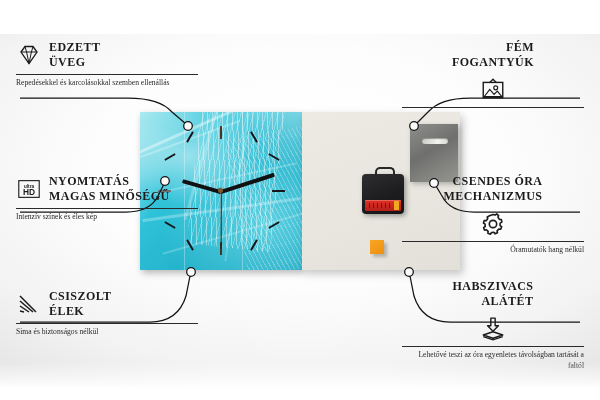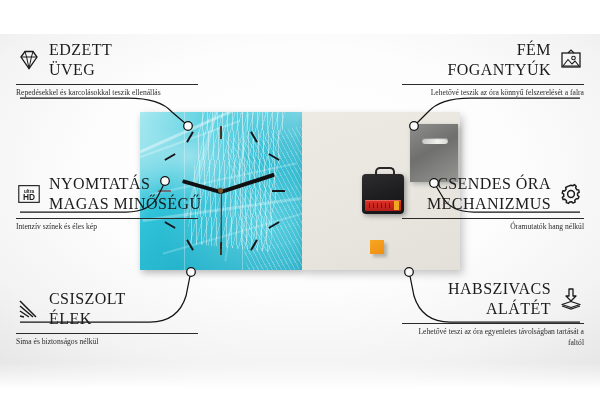--- a/index.html
+++ b/index.html
@@ -110,28 +110,28 @@
   .foam{
     position:absolute; left:68px; top:128px; width:14px; height:14px;
     background:linear-gradient(150deg,#f7a623,#ef8f10);
     box-shadow:3px 3px 3px rgba(0,0,0,.22);
   }
 
   
   .callout { position:absolute; width:182px; }
   .callout .head { display:flex; align-items:center; gap:7px; }
   .callout .title {
-    font-size:16px; letter-spacing:.45px; color:#1b1b1b; line-height:1.25;
-    text-transform:uppercase; font-weight:400; white-space:nowrap;
+    font-size:12px; letter-spacing:.45px; color:#1b1b1b; line-height:1.25;
+    text-transform:uppercase; font-weight:700; white-space:nowrap;
   }
   .callout .rule { height:1px; background:#2a2a2a; margin:4px 0 3px; }
   .callout .desc { font-size:7.6px; color:#2b2b2b; line-height:1.42; }
   .left  { text-align:left; }
   .right { text-align:right; }
-  .right .head { justify-content:flex-end; }
+  .right .head { justify-content:flex-end;flex-direction:column; }
   .icon { width:26px; height:24px; flex:0 0 26px; display:block; }
 
   .c1 { left:16px;  top:40px;  }
   .c2 { left:16px;  top:174px; }
   .c3 { left:16px;  top:289px; }
   .c4 { left:402px; top:40px;  }
   .c5 { left:402px; top:174px; }
   .c6 { left:402px; top:279px; }
 
   svg.links { position:absolute; left:0; top:0; width:600px; height:400px; overflow:visible; }
@@ -216,21 +216,21 @@
       <svg class="icon" viewBox="0 0 24 24">
         <path d="M4 9 L8 3.5 H16 L20 9 L12 20.5 Z" fill="none" stroke="#1b1b1b" stroke-width="1.3"></path>
         <path d="M4 9 H20 M8 3.5 L9.6 9 L12 20.5 L14.4 9 L16 3.5" fill="none" stroke="#1b1b1b" stroke-width="1"></path>
       </svg>
       <div>
         <div class="title">EDZETT</div>
         <div class="title">ÜVEG</div>
       </div>
     </div>
     <div class="rule"></div>
-    <div class="desc">Repedésekkel és karcolásokkal teszik ellenállás</div>
+    <div class="desc">Repedésekkel és karcolásokkal szemben ellenállás</div>
   </div>
 
   <div class="callout left c2">
     <div class="head">
       <svg class="icon" viewBox="0 0 28 24">
         <rect x="3" y="3" width="22" height="18" fill="none" stroke="#1b1b1b" stroke-width="1.2"></rect>
         <text x="14" y="11" font-family="Liberation Sans, sans-serif" font-size="5" font-weight="700" text-anchor="middle" fill="#1b1b1b">ultra</text>
         <text x="14" y="19" font-family="Liberation Sans, sans-serif" font-size="9" font-weight="700" text-anchor="middle" fill="#1b1b1b">HD</text>
       </svg>
       <div>
@@ -263,21 +263,20 @@
         <div class="title">FOGANTYÚK</div>
       </div>
       <svg class="icon" viewBox="0 0 24 24">
         <path d="M9 5 L12 2 L15 5" fill="none" stroke="#1b1b1b" stroke-width="1.2"></path>
         <rect x="3" y="5" width="18" height="14" fill="none" stroke="#1b1b1b" stroke-width="1.3"></rect>
         <circle cx="14.5" cy="10" r="1.8" fill="none" stroke="#1b1b1b" stroke-width="1.1"></circle>
         <path d="M4 18 L9 11.5 L13 16 L16 13 L20 18 Z" fill="none" stroke="#1b1b1b" stroke-width="1.1"></path>
       </svg>
     </div>
     <div class="rule"></div>
-    <div class="desc">Lehetővé teszik az óra könnyű felszerelését a falra</div>
   </div>
 
   <div class="callout right c6">
     <div class="head">
       <div>
         <div class="title">HABSZIVACS</div>
         <div class="title">ALÁTÉT</div>
       </div>
       <svg class="icon" viewBox="0 0 24 24">
         <path d="M10 2 H14 V9 H17 L12 14 L7 9 H10 Z" fill="none" stroke="#1b1b1b" stroke-width="1.3" stroke-linejoin="round"></path>

